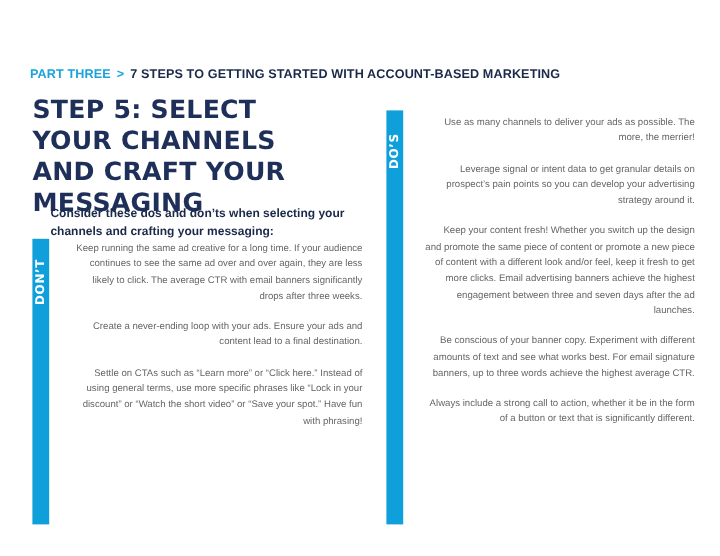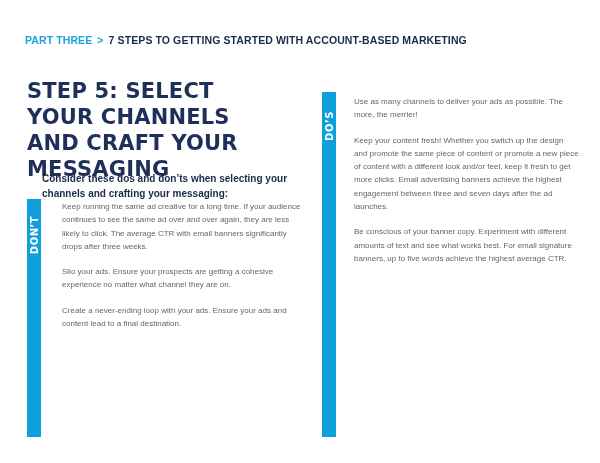--- a/index.html
+++ b/index.html
@@ -1,35 +1,35 @@
 <!DOCTYPE html>
 <html><head>
 <meta charset="utf-8">
 <style>
   html, body { margin:0; padding:0; }
   body { width:600px; height:463px; background:#ffffff; position:relative; overflow:hidden;
          font-family:"Liberation Sans", sans-serif; }
-  .breadcrumb { position:absolute; left:25px; top:34px; font-size:10.5px; font-weight:700;
+  .breadcrumb { position:absolute; left:25px; top:56px; font-size:10.5px; font-weight:700;
                 letter-spacing:0.1px; white-space:nowrap; }
   .breadcrumb .part { color:#1aa3dc; }
   .breadcrumb .sep { color:#1aa3dc; margin:0 2px; }
   .breadcrumb .title { color:#1b2a4a; }
   .heading { position:absolute; left:27px; top:78px; width:260px; font-family:"DejaVu Sans", sans-serif;
              font-weight:900; font-size:21px; line-height:26px; color:#1e2f5a; letter-spacing:0.2px; margin:0; }
   .intro { position:absolute; left:27px; top:156px; width:270px; font-size:10px; line-height:15px;
            font-weight:700; color:#1b2a4a; margin:15px; }
   .bar { position:absolute; background:#0fa0dc; width:14px; }
   .bar .label { position:absolute; left:50%; transform:translate(-50%,-50%) rotate(-90deg);
                 color:#ffffff; font-weight:900; font-size:10px; white-space:nowrap; letter-spacing:0.5px;
                 font-family:"DejaVu Sans", sans-serif; }
   .bar-dont { left:27px; top:199px; height:238px; }
   .bar-dont .label { top:36px; }
   .bar-dos { left:322px; top:92px; height:345px; }
   .bar-dos .label { top:34px; }
-  .col { position:absolute; font-size:8px; line-height:13.3px; color:#666666; }
+  .col { position:absolute; font-size:8px; line-height:13.3px; color:#666666;text-align:right; }
   .col p { margin:0 0 12px 0; }
   .col-dont { left:62px; top:200px; width:240px; }
   .col-dos { left:354px; top:95px; width:225px; }
 </style>
 </head>
 <body>
 
 <div class="breadcrumb">
   <span class="part">PART THREE</span>
   <span class="sep">&gt;</span>
@@ -37,24 +37,26 @@
 </div>
 
 <h1 class="heading">STEP 5: SELECT YOUR CHANNELS AND CRAFT YOUR MESSAGING</h1>
 <p class="intro">Consider these dos and don’ts when selecting your channels and crafting your messaging:</p>
 
 <div class="bar bar-dont">
   <span class="label">DON’T</span>
 </div>
 <div class="col col-dont">
   <p>Keep running the same ad creative for a long time. If your audience continues to see the same ad over and over again, they are less likely to click. The average CTR with email banners significantly drops after three weeks.</p>
-  <p>Silo your ads. Ensure your prospects are getting a cohesive experience no matter what channel they are on.</p>
   <p>Create a never-ending loop with your ads. Ensure your ads and content lead to a final destination.</p>
+  <p>Settle on CTAs such as “Learn more” or “Click here.” Instead of using general terms, use more specific phrases like “Lock in your discount” or “Watch the short video” or “Save your spot.” Have fun with phrasing!</p>
 </div>
 
 <div class="bar bar-dos">
   <span class="label">DO’S</span>
 </div>
 <div class="col col-dos">
   <p>Use as many channels to deliver your ads as possible. The more, the merrier!</p>
+  <p>Leverage signal or intent data to get granular details on prospect’s pain points so you can develop your advertising strategy around it.</p>
   <p>Keep your content fresh! Whether you switch up the design and promote the same piece of content or promote a new piece of content with a different look and/or feel, keep it fresh to get more clicks. Email advertising banners achieve the highest engagement between three and seven days after the ad launches.</p>
-  <p>Be conscious of your banner copy. Experiment with different amounts of text and see what works best. For email signature banners, up to five words achieve the highest average CTR.</p>
+  <p>Be conscious of your banner copy. Experiment with different amounts of text and see what works best. For email signature banners, up to three words achieve the highest average CTR.</p>
+  <p>Always include a strong call to action, whether it be in the form of a button or text that is significantly different.</p>
 </div>
 
 </body></html>

